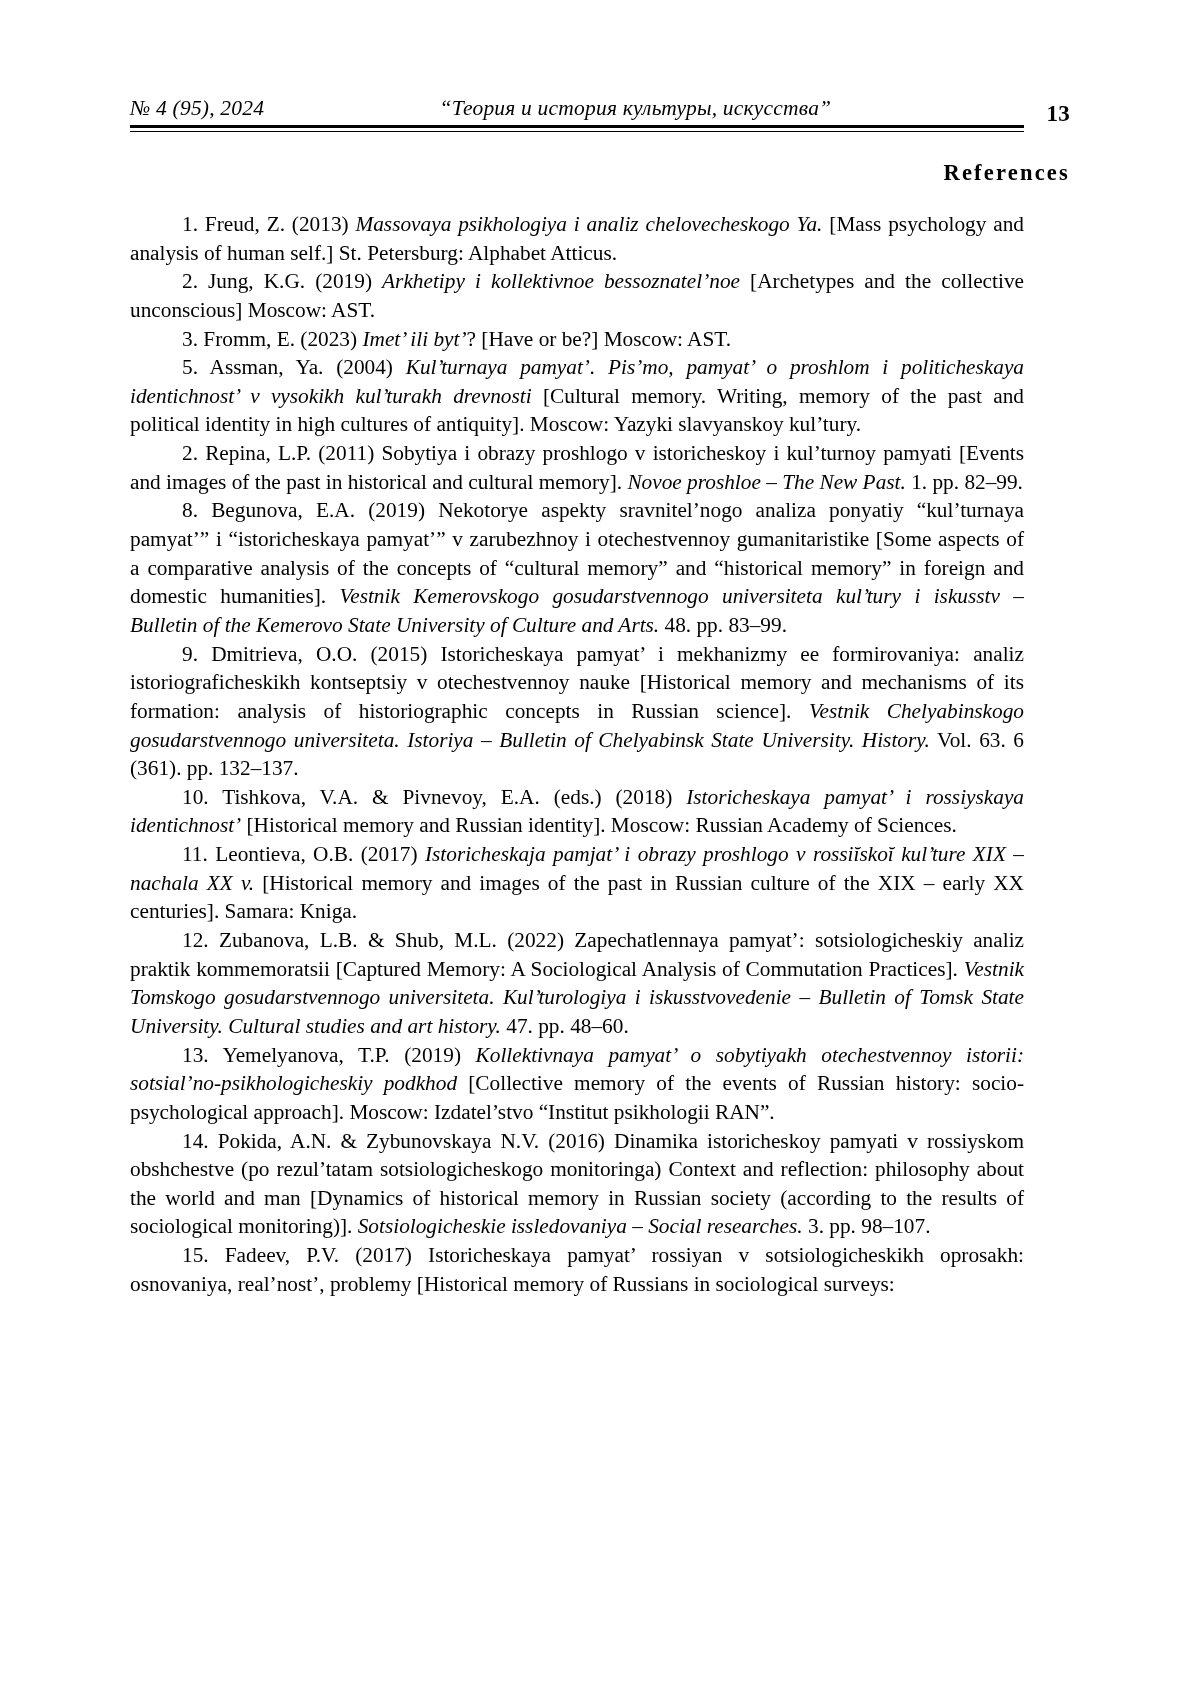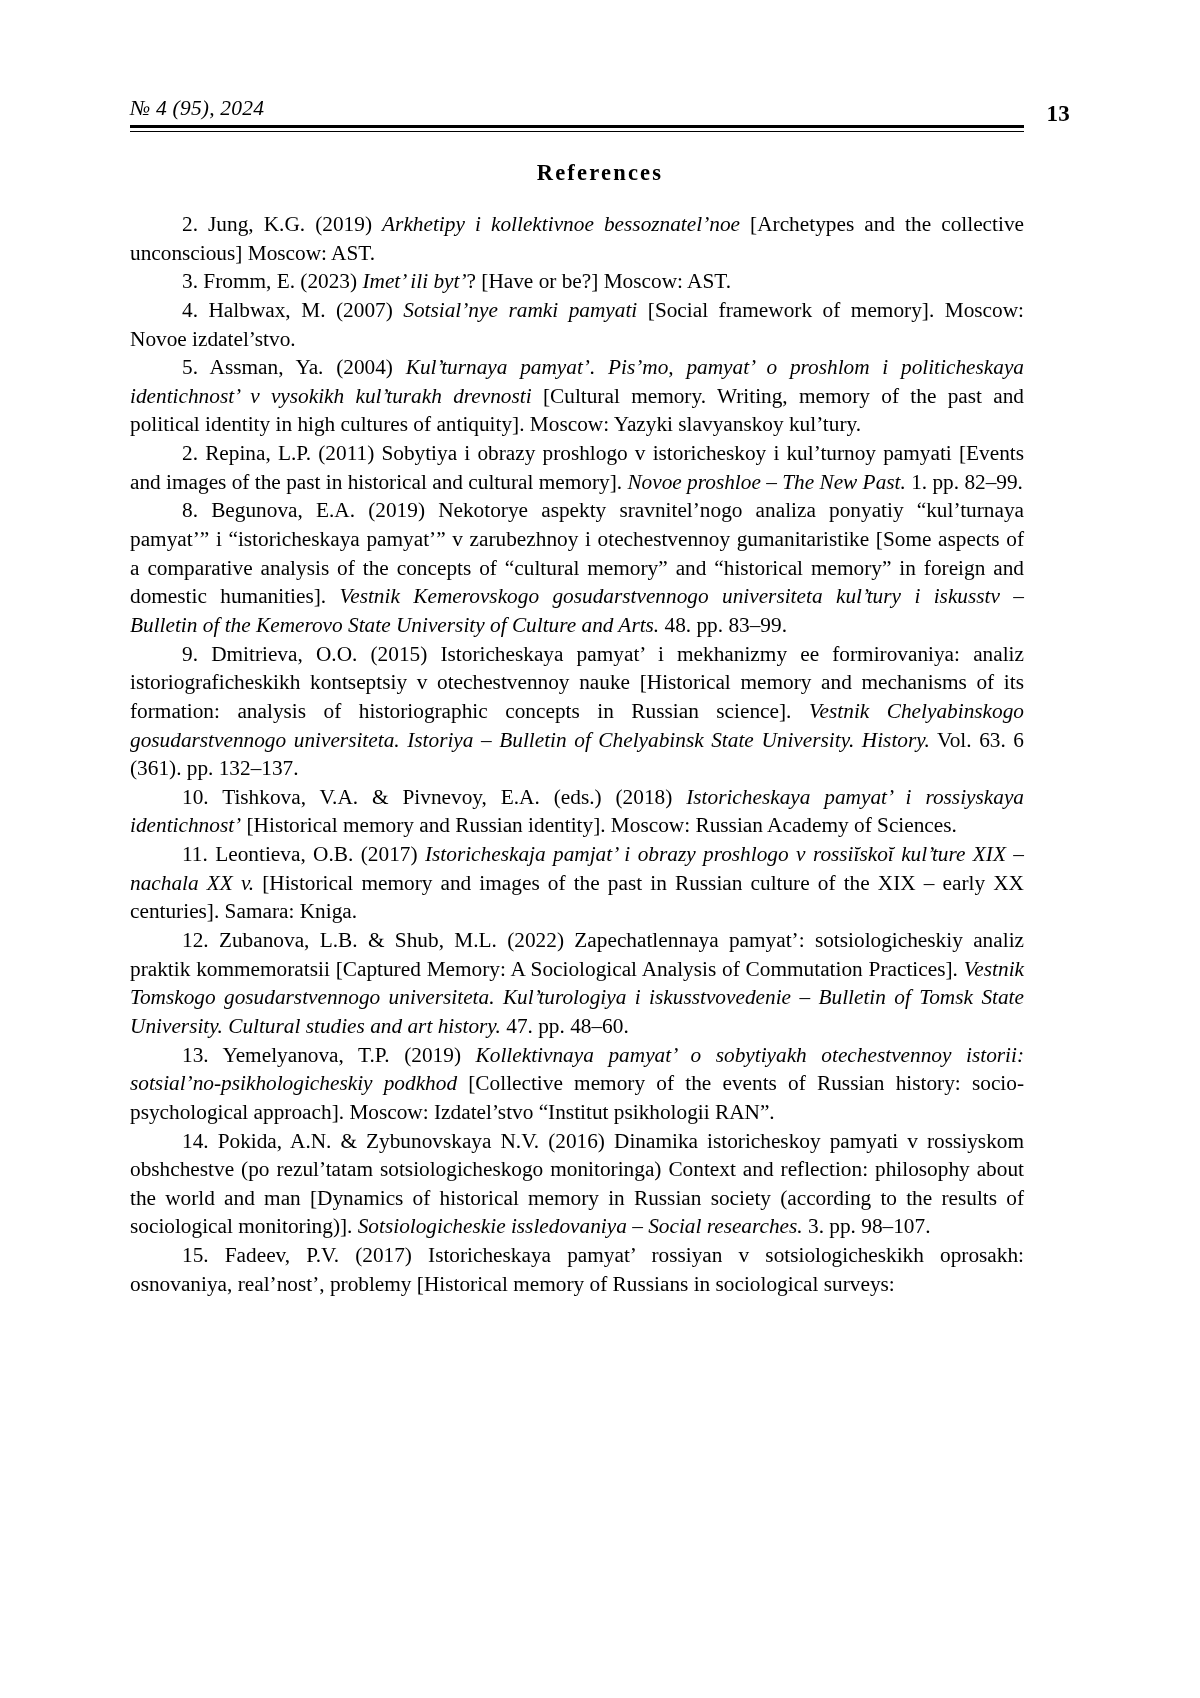--- a/index.html
+++ b/index.html
@@ -55,21 +55,21 @@
   .rule-thick {
     border-top: 3.5px solid #000;
   }
   .rule-thin {
     border-top: 1.4px solid #000;
     margin-top: 3px;
   }
   h1.section-title {
     font-size: 22.5px;
     font-weight: bold;
-    text-align: center;
+    text-align: right;
     letter-spacing: 2.2px;
     margin: 18px 0 24px 0;
   }
   .refs {
     font-size: 21.3px;
     line-height: 1.345;
     text-align: justify;
     text-justify: inter-word;
     padding-right: 46px;
   }
@@ -82,34 +82,35 @@
     font-style: italic;
   }
 </style>
 </head>
 <body>
 
 <div class="page">
 
   <div class="running-head">
     <span class="rh-left">№ 4 (95), 2024</span>
+    <span class="rh-center">“Теория и история культуры, искусства”</span>
     <span class="rh-right">13</span>
   </div>
 
   <div class="rule-group">
     <div class="rule-thick"></div>
     <div class="rule-thin"></div>
   </div>
 
   <h1 class="section-title">References</h1>
 
   <div class="refs" id="reference-list">
+      <p class="ref"><span>1. Freud, Z. (2013) </span><i>Massovaya psikhologiya i analiz chelovecheskogo Ya.</i><span> [Mass psychology and analysis of human self.] St. Petersburg: Alphabet Atticus.</span></p>
       <p class="ref"><span>2. Jung, K.G. (2019) </span><i>Arkhetipy i kollektivnoe bessoznatel’noe</i><span> [Archetypes and the collective unconscious] Moscow: AST.</span></p>
       <p class="ref"><span>3. Fromm, E. (2023) </span><i>Imet’ ili byt’</i><span>? [Have or be?] Moscow: AST.</span></p>
-      <p class="ref"><span>4. Halbwax, M. (2007) </span><i>Sotsial’nye ramki pamyati</i><span> [Social framework of memory]. Moscow: Novoe izdatel’stvo.</span></p>
       <p class="ref"><span>5. Assman, Ya. (2004) </span><i>Kul’turnaya pamyat’. Pis’mo, pamyat’ o proshlom i politicheskaya identichnost’ v vysokikh kul’turakh drevnosti</i><span> [Cultural memory. Writing, memory of the past and political identity in high cultures of antiquity]. Moscow: Yazyki slavyanskoy kul’tury.</span></p>
       <p class="ref"><span>2. Repina, L.P. (2011) Sobytiya i obrazy proshlogo v istoricheskoy i kul’turnoy pamyati [Events and images of the past in historical and cultural memory]. </span><i>Novoe proshloe – The New Past.</i><span> 1. pp. 82–99.</span></p>
       <p class="ref"><span>8. Begunova, E.A. (2019) Nekotorye aspekty sravnitel’nogo analiza ponyatiy “kul’turnaya pamyat’” i “istoricheskaya pamyat’” v zarubezhnoy i otechestvennoy gumanitaristike [Some aspects of a comparative analysis of the concepts of “cultural memory” and “historical memory” in foreign and domestic humanities]. </span><i>Vestnik Kemerovskogo gosudarstvennogo universiteta kul’tury i iskusstv – Bulletin of the Kemerovo State University of Culture and Arts.</i><span> 48. pp. 83–99.</span></p>
       <p class="ref"><span>9. Dmitrieva, O.O. (2015) Istoricheskaya pamyat’ i mekhanizmy ee formirovaniya: analiz istoriograficheskikh kontseptsiy v otechestvennoy nauke [Historical memory and mechanisms of its formation: analysis of historiographic concepts in Russian science]. </span><i>Vestnik Chelyabinskogo gosudarstvennogo universiteta. Istoriya – Bulletin of Chelyabinsk State University. History.</i><span> Vol. 63. 6 (361). pp. 132–137.</span></p>
       <p class="ref"><span>10. Tishkova, V.A. &amp; Pivnevoy, E.A. (eds.) (2018) </span><i>Istoricheskaya pamyat’ i rossiyskaya identichnost’</i><span> [Historical memory and Russian identity]. Moscow: Russian Academy of Sciences.</span></p>
       <p class="ref"><span>11. Leontieva, O.B. (2017) </span><i>Istoricheskaja pamjat’ i obrazy proshlogo v rossiĭskoĭ kul’ture XIX – nachala XX v.</i><span> [Historical memory and images of the past in Russian culture of the XIX – early XX centuries]. Samara: Kniga.</span></p>
       <p class="ref"><span>12. Zubanova, L.B. &amp; Shub, M.L. (2022) Zapechatlennaya pamyat’: sotsiologicheskiy analiz praktik kommemoratsii [Captured Memory: A Sociological Analysis of Commutation Practices]. </span><i>Vestnik Tomskogo gosudarstvennogo universiteta. Kul’turologiya i iskusstvovedenie – Bulletin of Tomsk State University. Cultural studies and art history.</i><span> 47. pp. 48–60.</span></p>
       <p class="ref"><span>13. Yemelyanova, T.P. (2019) </span><i>Kollektivnaya pamyat’ o sobytiyakh otechestvennoy istorii: sotsial’no-psikhologicheskiy podkhod</i><span> [Collective memory of the events of Russian history: socio-psychological approach]. Moscow: Izdatel’stvo “Institut psikhologii RAN”.</span></p>
       <p class="ref"><span>14. Pokida, A.N. &amp; Zybunovskaya N.V. (2016) Dinamika istoricheskoy pamyati v rossiyskom obshchestve (po rezul’tatam sotsiologicheskogo monitoringa) Context and reflection: philosophy about the world and man [Dynamics of historical memory in Russian society (according to the results of sociological monitoring)]. </span><i>Sotsiologicheskie issledovaniya – Social researches.</i><span> 3. pp. 98–107.</span></p>
       <p class="ref"><span>15. Fadeev, P.V. (2017) Istoricheskaya pamyat’ rossiyan v sotsiologicheskikh oprosakh: osnovaniya, real’nost’, problemy [Historical memory of Russians in sociological surveys:</span></p>

